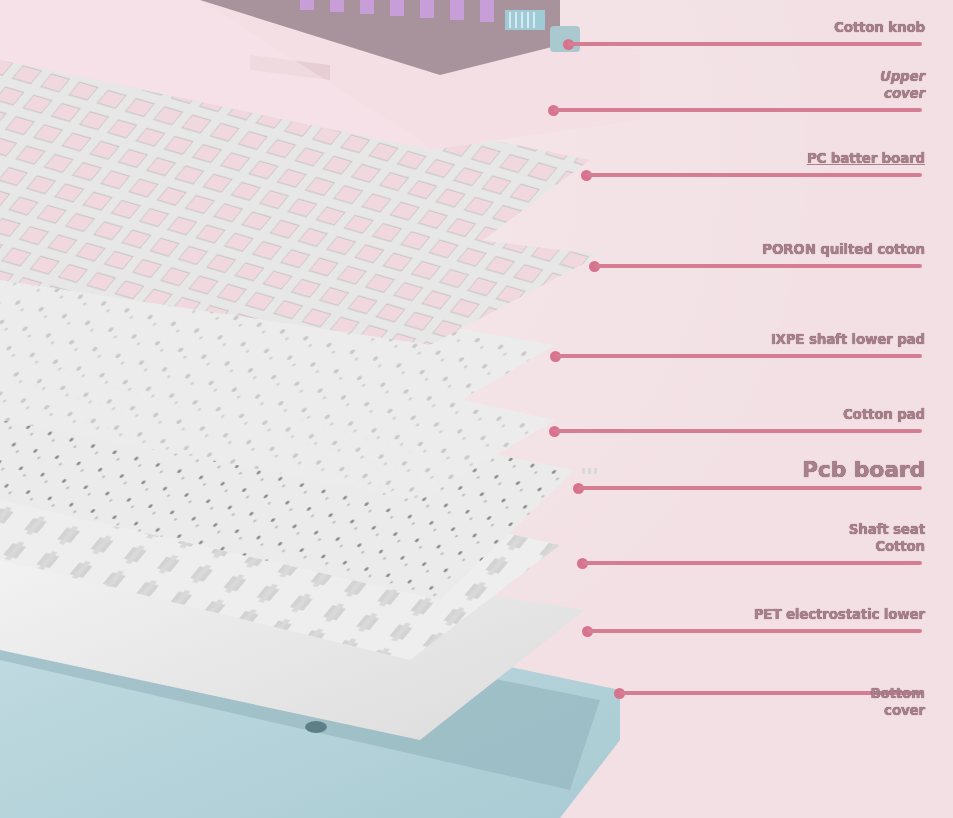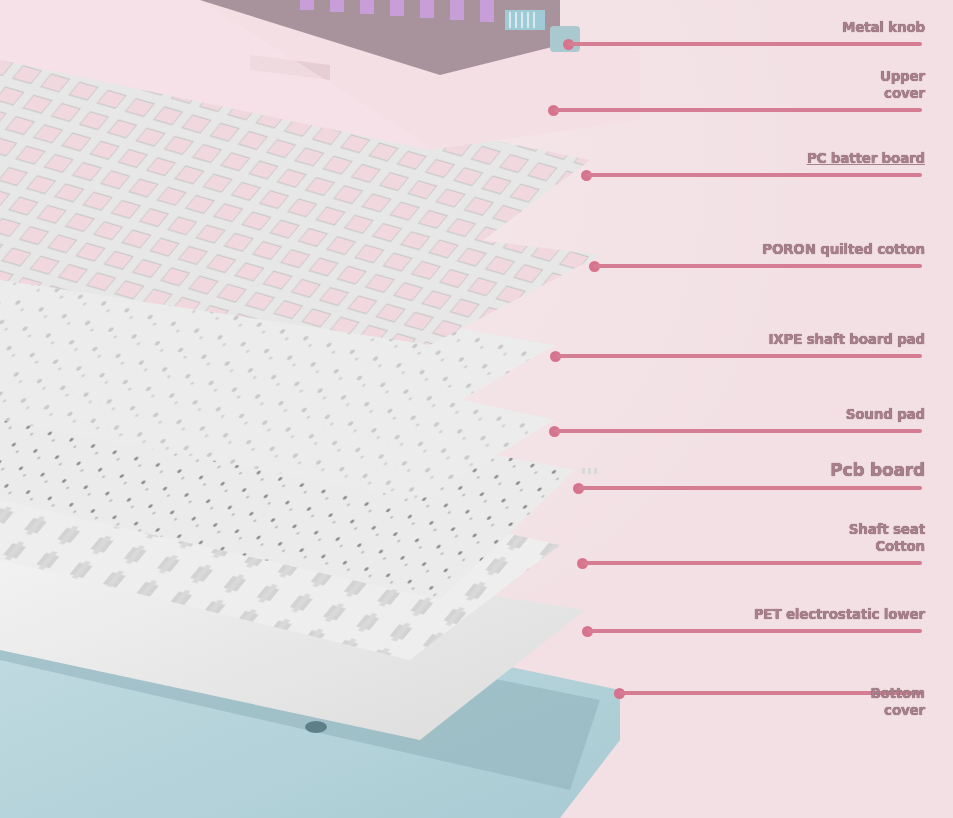--- a/index.html
+++ b/index.html
@@ -4,21 +4,21 @@
 <style>
   html,body{margin:0;padding:0;}
   body{width:953px;height:818px;overflow:hidden;background:#f3e3e6;position:relative;font-family:"DejaVu Sans","Liberation Sans",sans-serif;}
   #stage{position:absolute;left:0;top:0;width:953px;height:818px;}
   .bg{position:absolute;inset:0;background:
       radial-gradient(circle at 30% 20%, rgba(255,255,255,0.25), rgba(255,255,255,0) 60%),
       #f2e0e4;}
   svg.art{position:absolute;left:0;top:0;}
   .label{position:absolute;right:28px;text-align:right;color:#a7808b;font-weight:bold;font-size:13.5px;line-height:17px;
          text-shadow:0 0 1px #7f5a66, 0 0 0.5px #7f5a66;letter-spacing:-0.2px;white-space:nowrap;}
-  .label.big{font-size:17px;line-height:20px;}
+  .label.big{font-size:22px;line-height:20px;}
   .leader{position:absolute;height:4px;background:#d47d93;border-radius:2px;}
   .dot{position:absolute;width:11px;height:11px;border-radius:50%;background:#d8738d;}
 </style>
 </head>
 <body>
 
 <div id="stage">
   <div class="bg"></div>
 
   <svg class="art" width="953" height="818" viewBox="0 0 953 818">
@@ -104,36 +104,36 @@
         <rect x="527" y="12" width="2" height="16"></rect>
         <rect x="533" y="12" width="2" height="16"></rect>
       </g>
 
     <rect x="550" y="26" width="30" height="26" rx="4" fill="#a9c9cf"></rect>
   </svg>
 
   <div id="callouts">
       <div class="dot" style="left: 563px; top: 39px;"></div>
       <div class="leader" style="left: 568px; width: 354px; top: 42px;"></div>
-      <div class="label" style="top: 19px;">Metal knob</div>
+      <div class="label" style="top: 19px;">Cotton knob</div>
       <div class="dot" style="left: 548px; top: 105px;"></div>
       <div class="leader" style="left: 553px; width: 369px; top: 108px;"></div>
-      <div class="label" style="top: 68px;">Upper<br>cover</div>
+      <div class="label" style="top: 68px; font-style: italic;">Upper<br>cover</div>
       <div class="dot" style="left: 581px; top: 170px;"></div>
       <div class="leader" style="left: 586px; width: 336px; top: 173px;"></div>
       <div class="label" style="top: 150px; text-decoration: underline;">PC batter board</div>
       <div class="dot" style="left: 589px; top: 261px;"></div>
       <div class="leader" style="left: 594px; width: 328px; top: 264px;"></div>
       <div class="label" style="top: 241px; margin-left: 44px;">PORON quilted cotton</div>
       <div class="dot" style="left: 550px; top: 351px;"></div>
       <div class="leader" style="left: 555px; width: 367px; top: 354px;"></div>
-      <div class="label" style="top: 331px;">IXPE shaft board pad</div>
+      <div class="label" style="top: 331px;">IXPE shaft lower pad</div>
       <div class="dot" style="left: 549px; top: 426px;"></div>
       <div class="leader" style="left: 554px; width: 368px; top: 429px;"></div>
-      <div class="label" style="top: 406px;">Sound pad</div>
+      <div class="label" style="top: 406px;">Cotton pad</div>
       <div class="dot" style="left: 573px; top: 483px;"></div>
       <div class="leader" style="left: 578px; width: 344px; top: 486px;"></div>
       <div class="label big" style="top: 460px;">Pcb board</div>
       <div class="dot" style="left: 577px; top: 558px;"></div>
       <div class="leader" style="left: 582px; width: 340px; top: 561px;"></div>
       <div class="label" style="top: 521px;">Shaft seat<br>Cotton</div>
       <div class="dot" style="left: 582px; top: 626px;"></div>
       <div class="leader" style="left: 587px; width: 335px; top: 629px;"></div>
       <div class="label" style="top: 606px;">PET electrostatic lower</div>
       <div class="dot" style="left: 614px; top: 688px;"></div>

